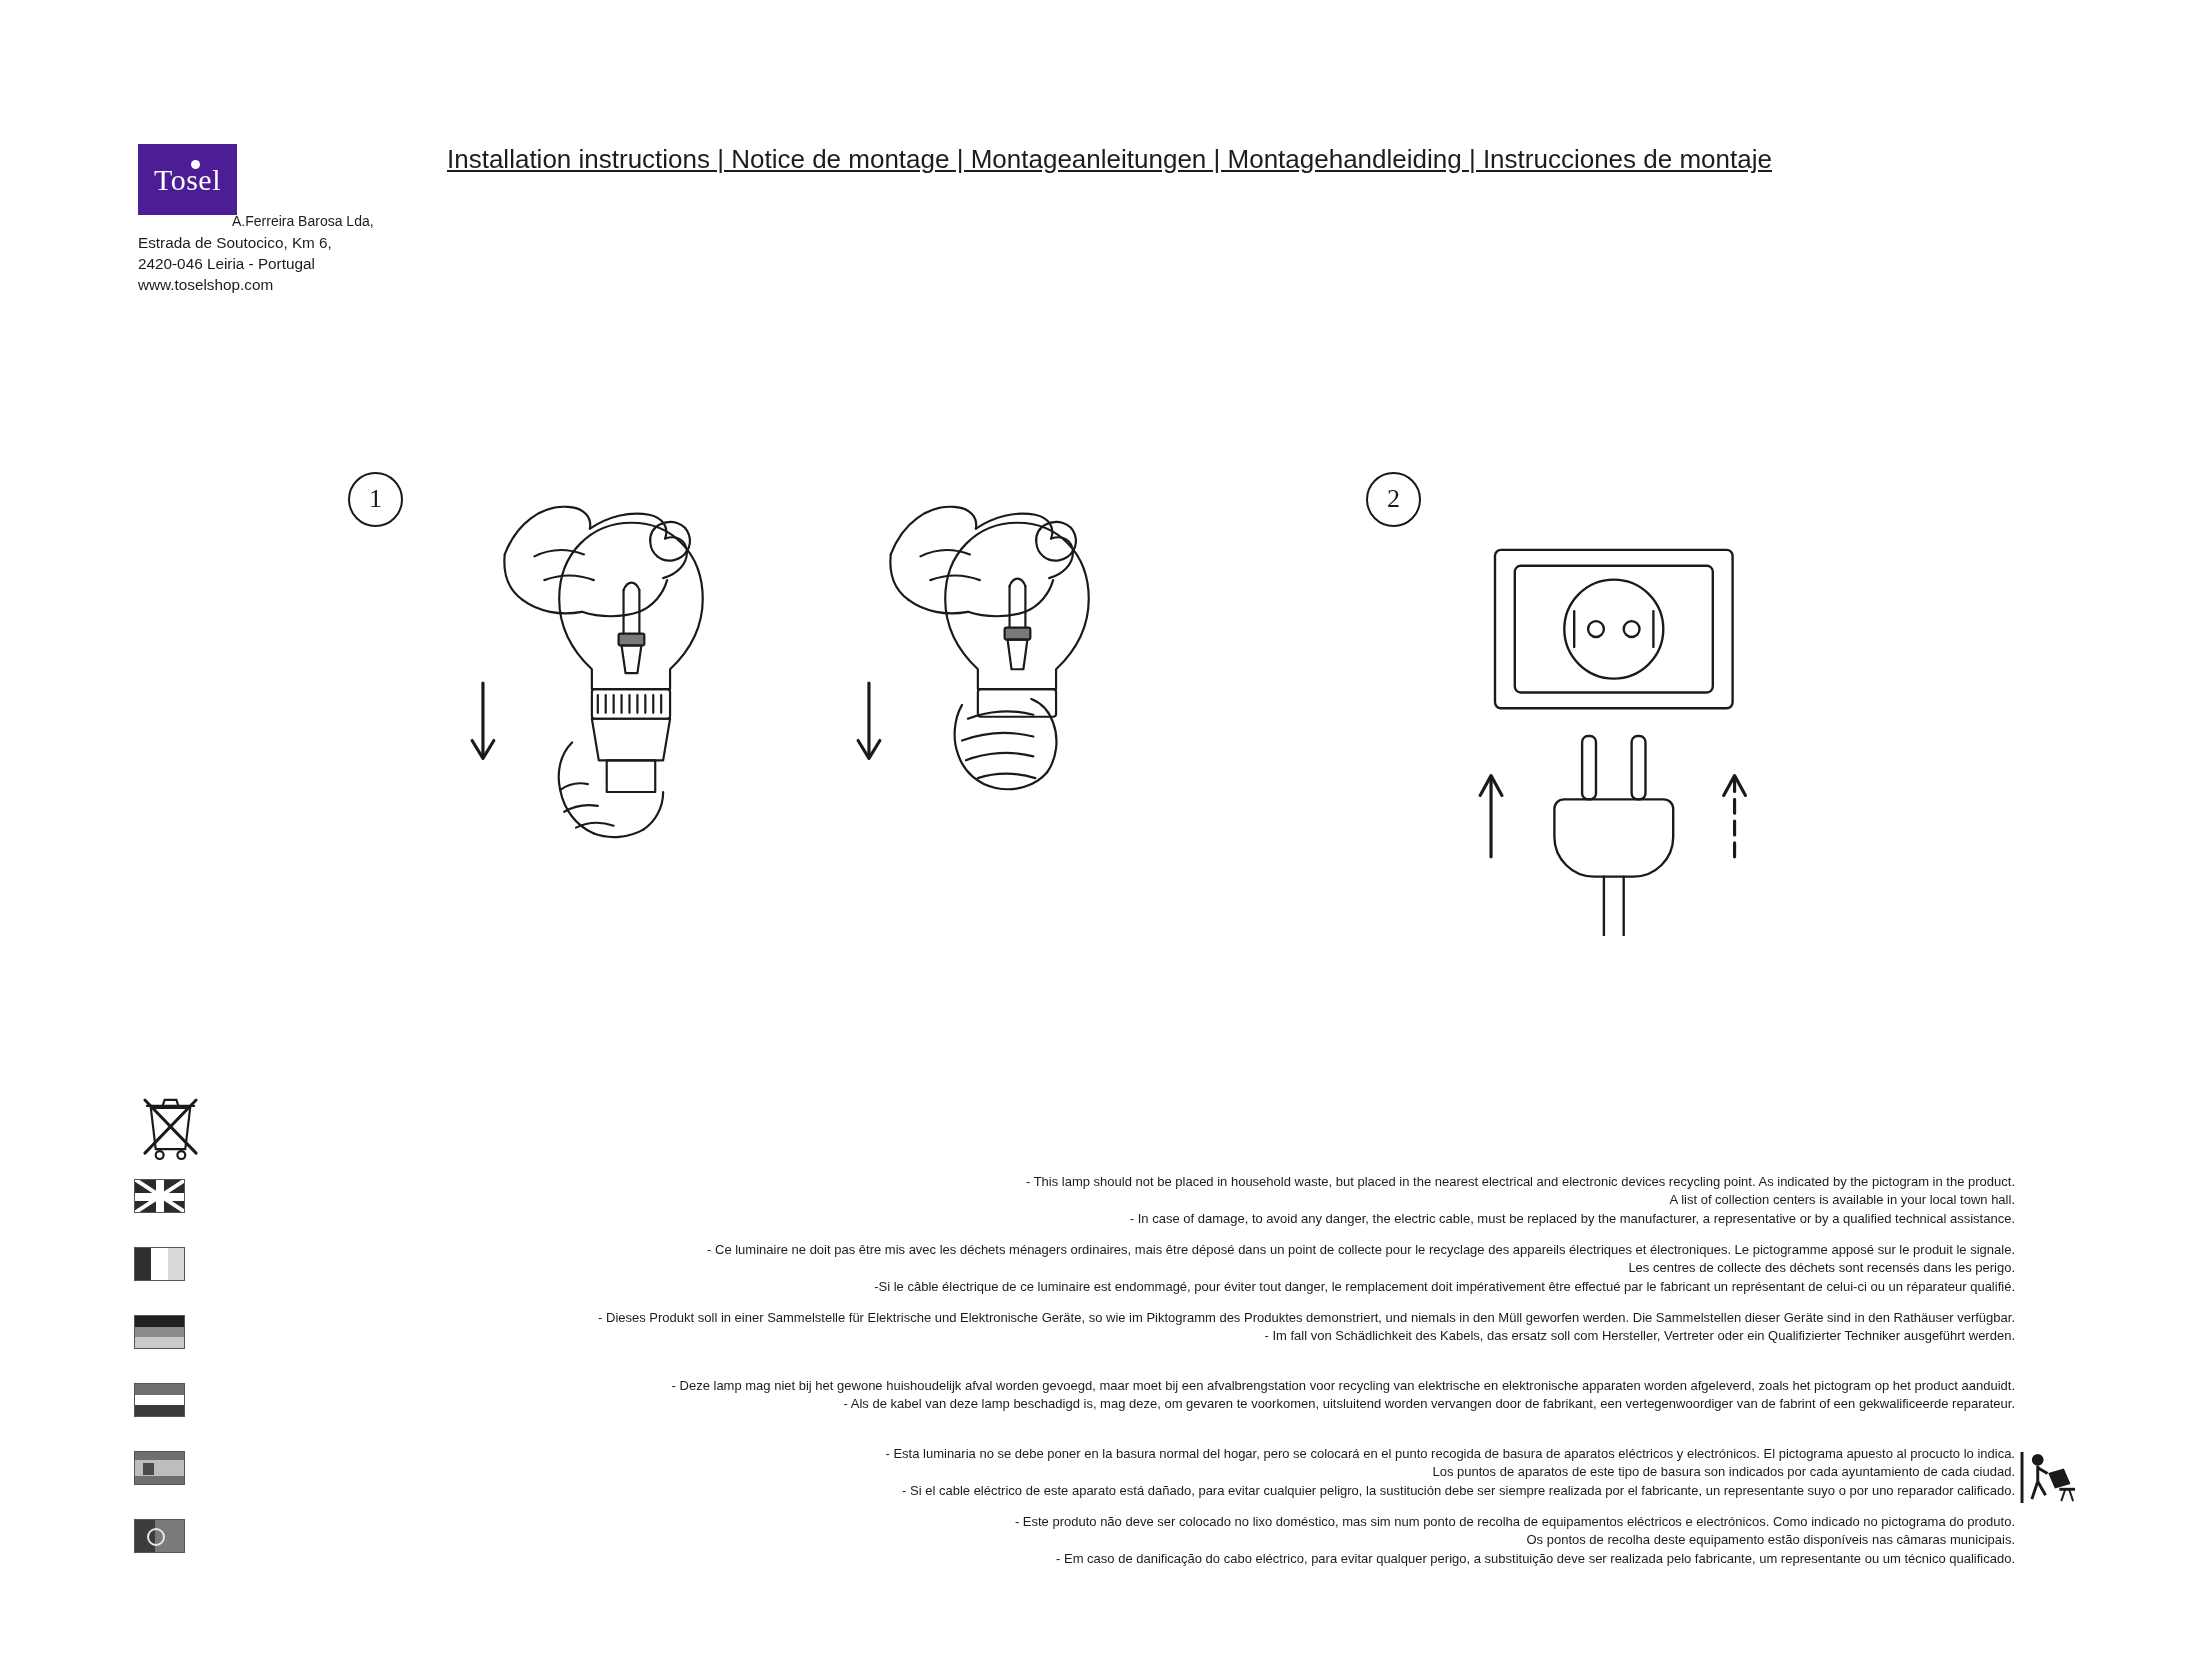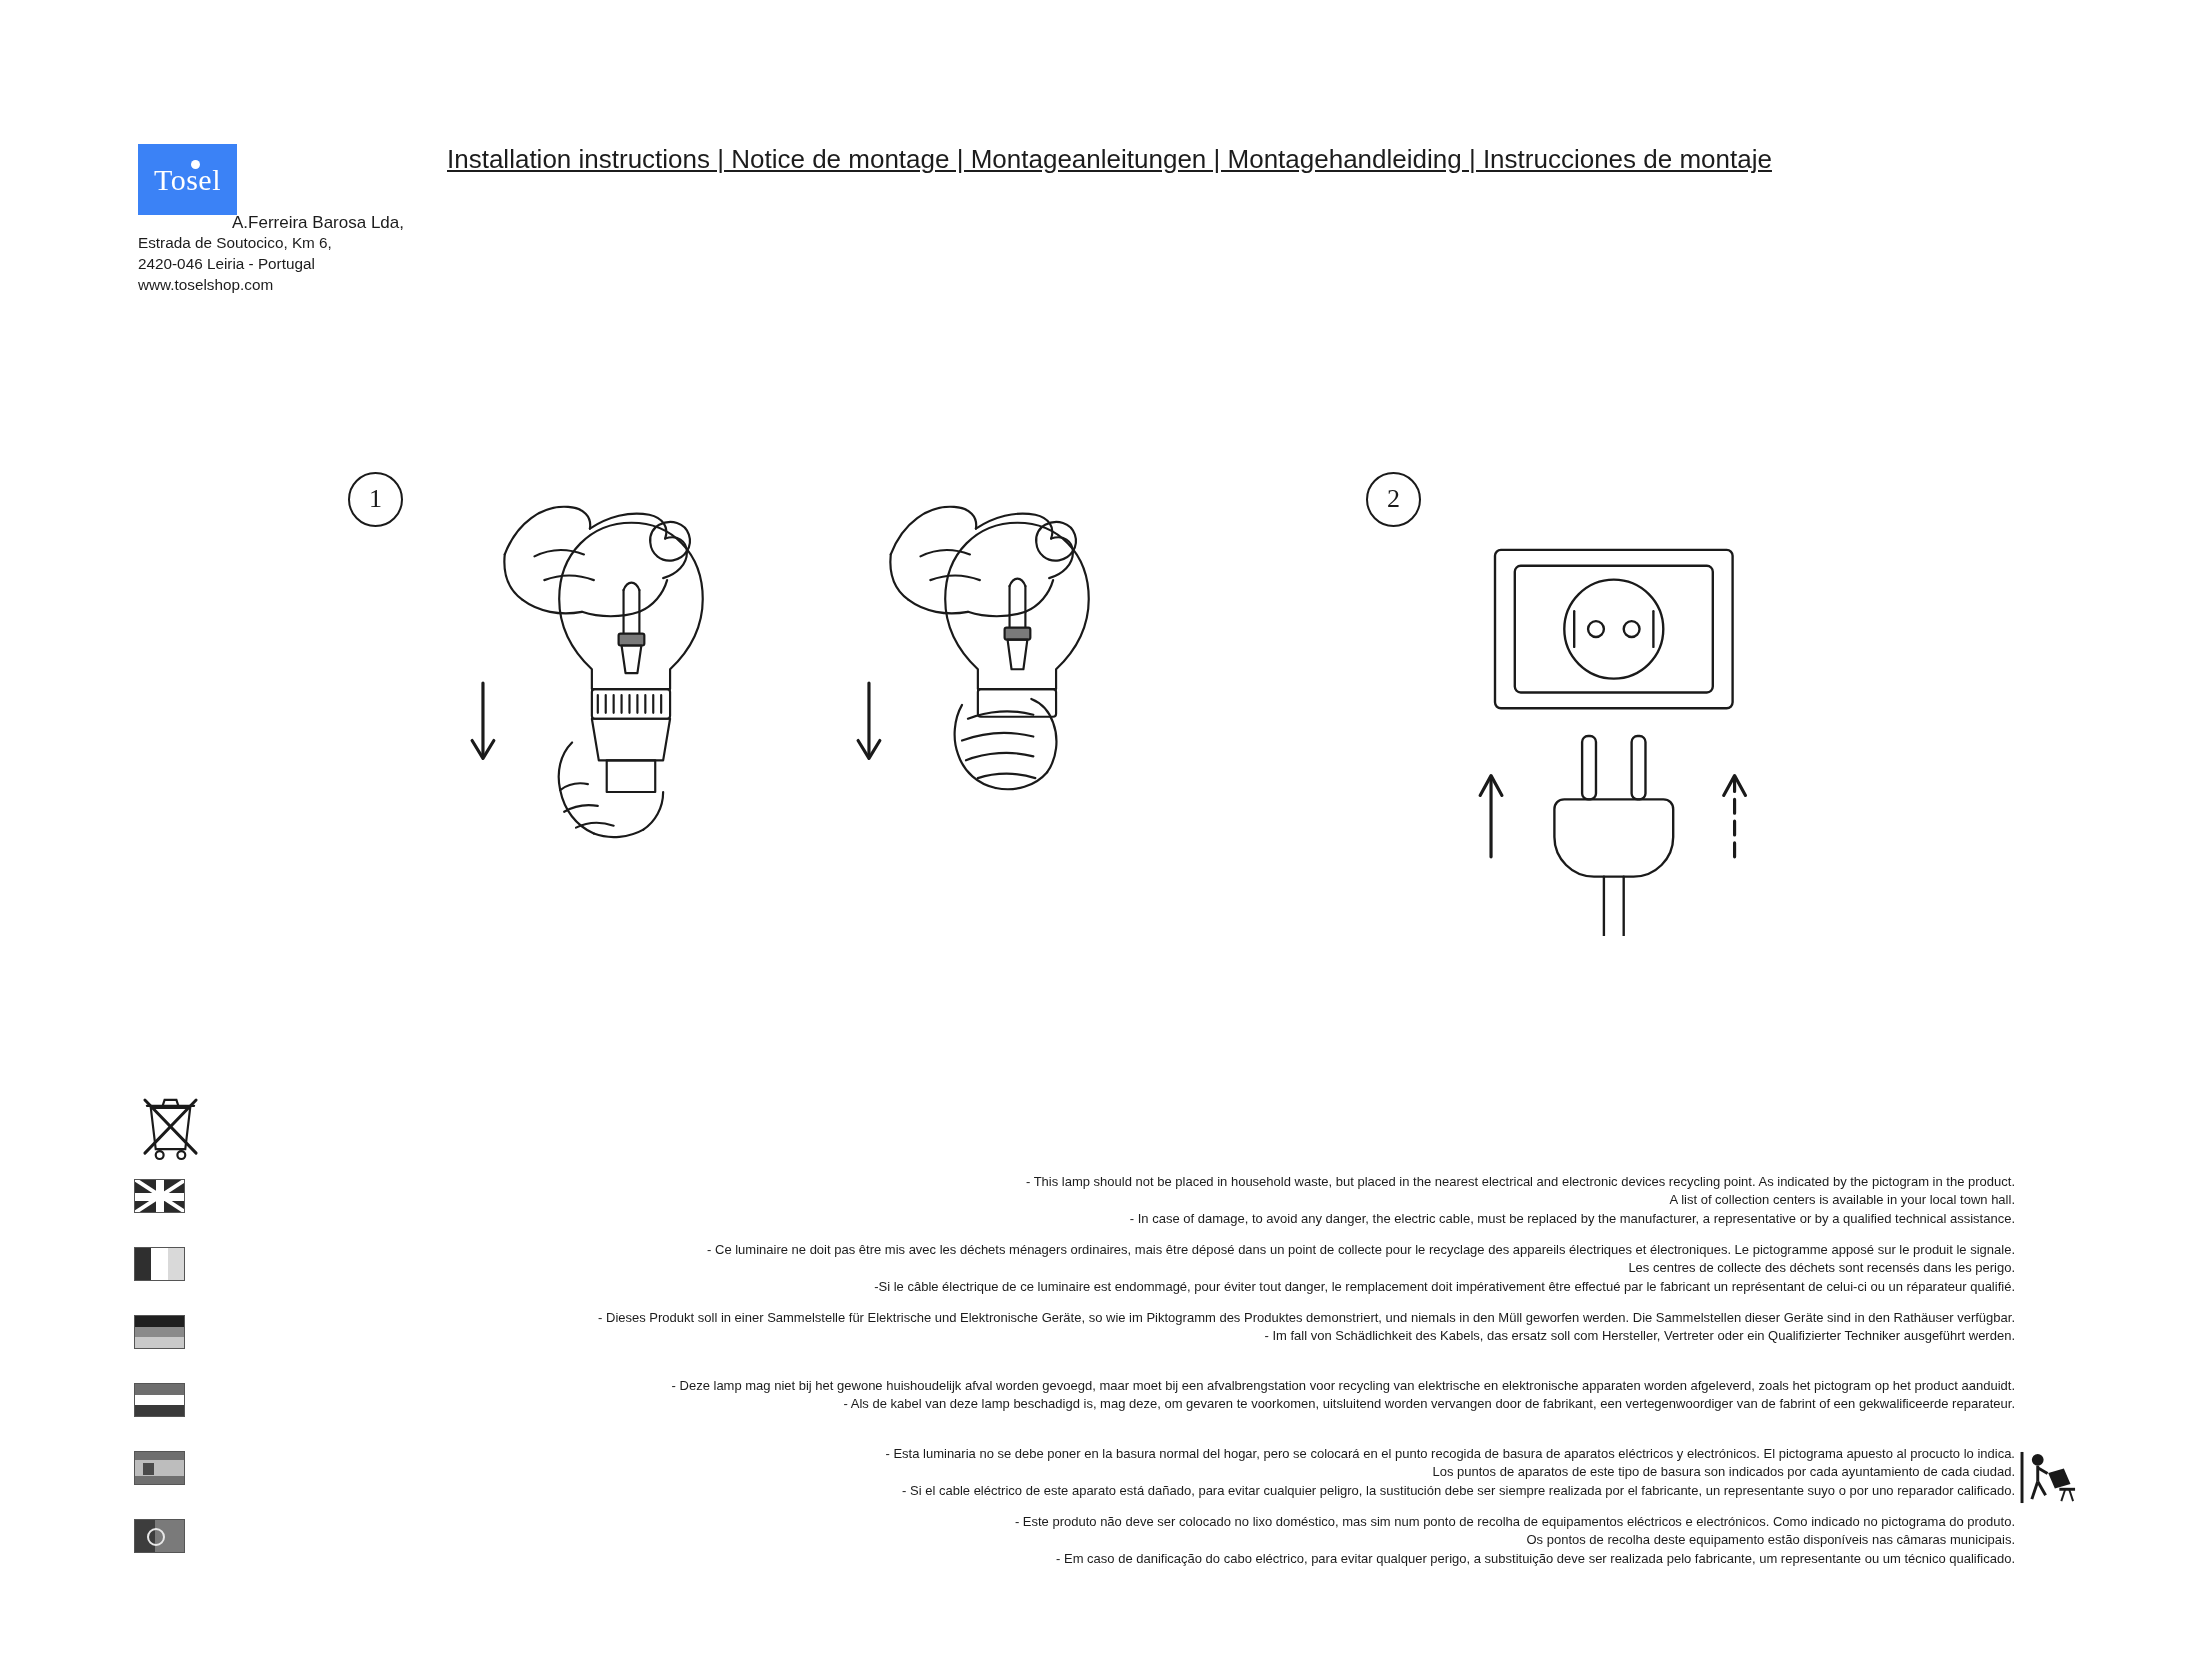--- a/index.html
+++ b/index.html
@@ -16,21 +16,21 @@
     overflow: hidden;
   }
 
   
   #logo-block {
     position: absolute;
     left: 138px;
     top: 144px;
     width: 99px;
     height: 71px;
-    background: #3b82f6;
+    background: #4c1d95;
   }
   #logo-text {
     position: absolute;
     left: 0;
     top: 0;
     width: 99px;
     height: 71px;
     color: #ffffff;
     font-size: 30px;
     line-height: 71px;
@@ -64,21 +64,21 @@
     left: 138px;
     top: 210px;
     font-size: 15.3px;
     line-height: 21px;
     color: #1c1c1c;
   }
   #company-name {
     position: absolute;
     left: 232px;
     top: 213px;
-    font-size: 17px;
+    font-size: 14px;
     color: #1c1c1c;
     white-space: nowrap;
   }
   .company-line { display: block; white-space: nowrap; }
   #company-block .addr-pad { padding-top: 22px; }
 
   
   .step-badge {
     position: absolute;
     width: 51px;

